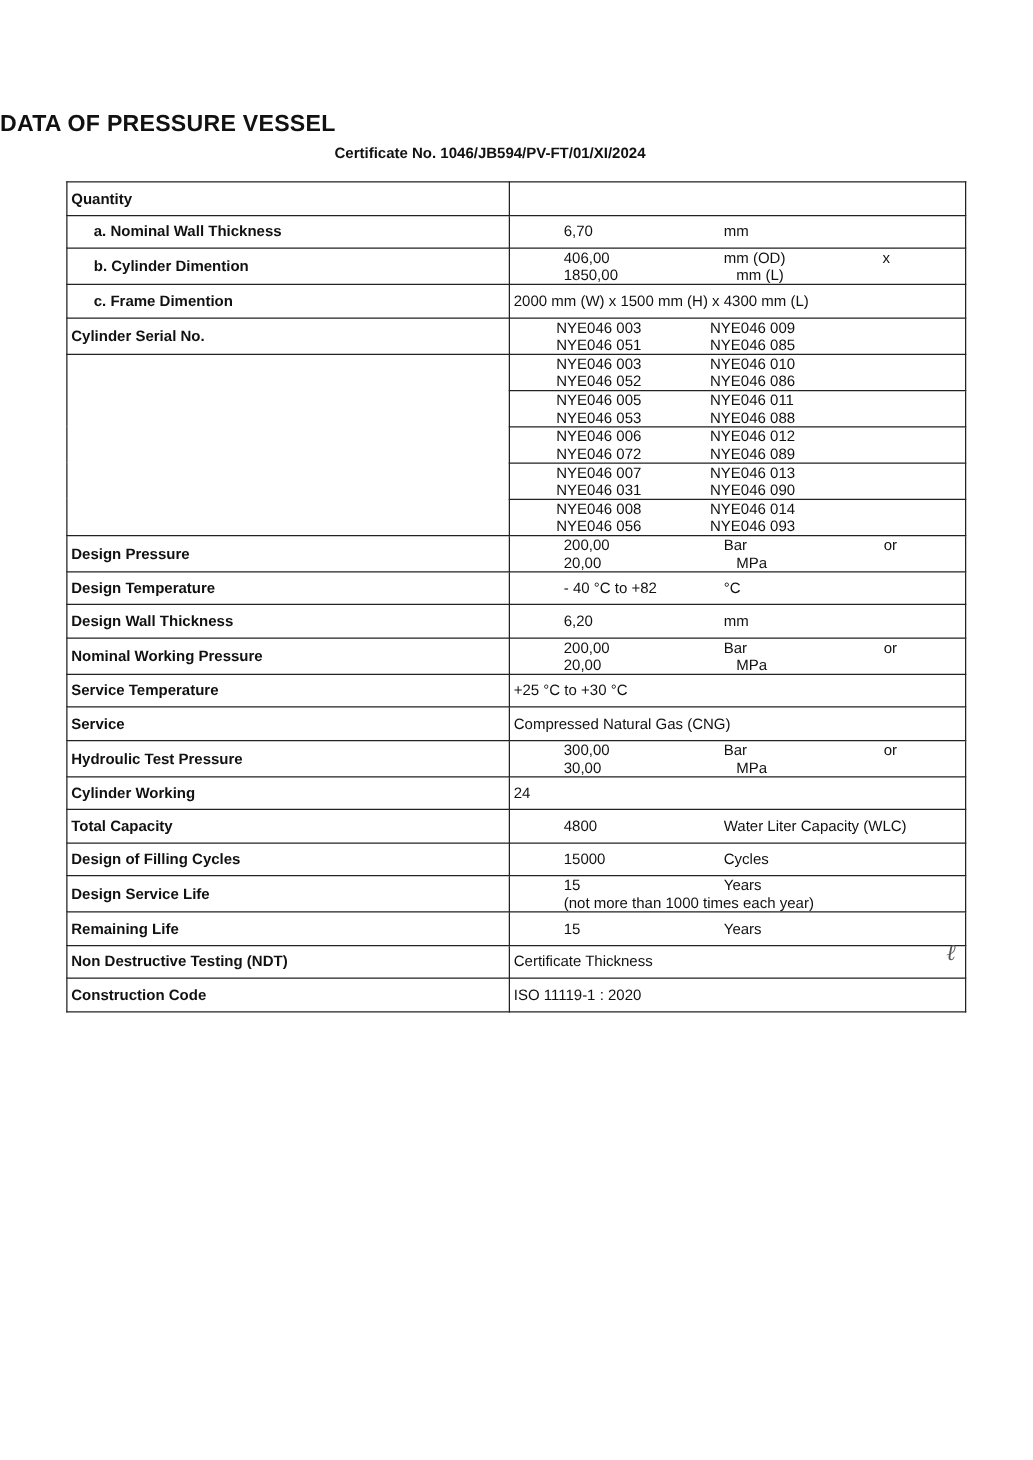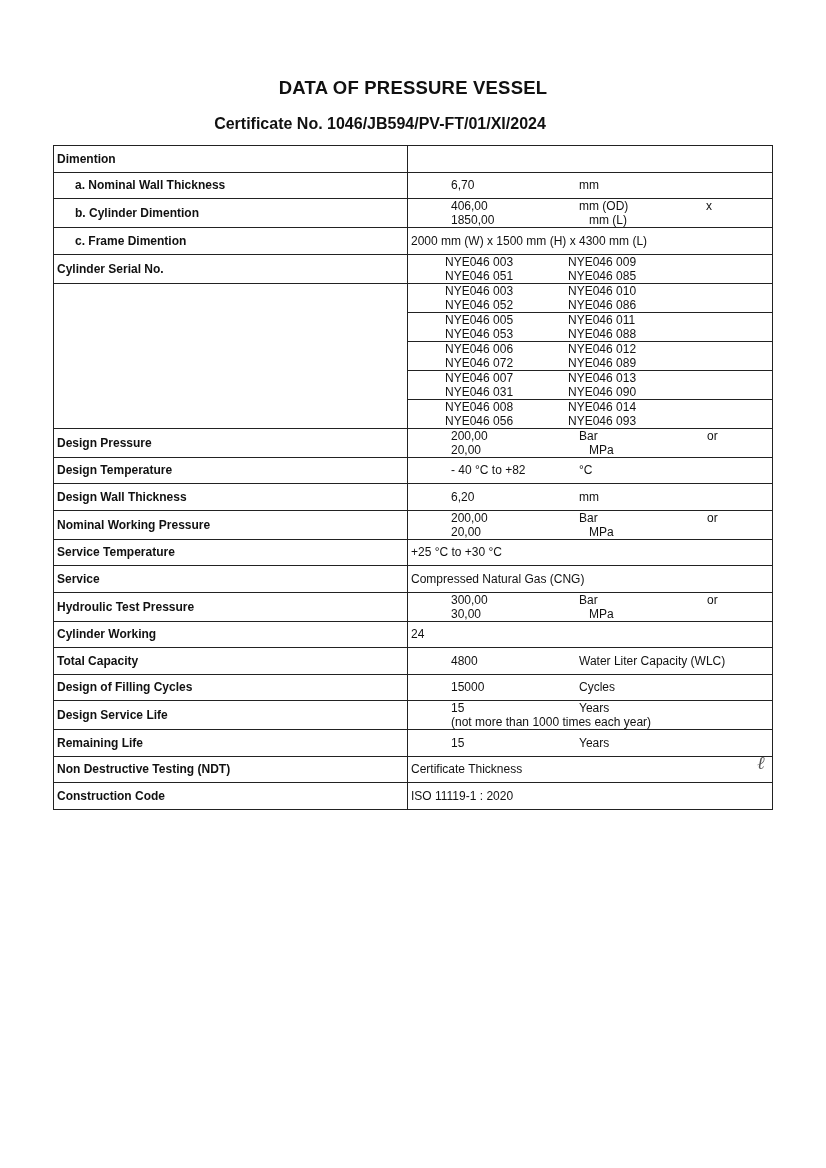--- a/index.html
+++ b/index.html
@@ -1,38 +1,38 @@
 <!DOCTYPE html>
 <html><head>
 <meta charset="utf-8">
 <style>
   html, body { margin:0; padding:0; background:#fff; }
   body { width:826px; height:1168px; position:relative; font-family:"Liberation Sans", sans-serif; color:#111; }
-  .title { position:absolute; top:77px; left:0; width:826px; text-align:center; font-size:18.5px; font-weight:bold; letter-spacing:0.2px; }
-  .subtitle { position:absolute; top:115px; left:4px; width:752px; text-align:center; font-size:16px; font-weight:bold; }
+  .title { position:absolute; top:88px; left:0; width:826px; font-size:18.5px; font-weight:bold; letter-spacing:0.2px; }
+  .subtitle { position:absolute; top:115px; left:16px; width:752px; text-align:center; font-size:12px; font-weight:bold; }
   table.data { position:absolute; top:145px; left:53px; width:720px; border-collapse:collapse; font-size:12px; }
   table.data td { border:1px solid #222; height:25.5px; padding:0 3px; vertical-align:middle; }
   td.lbl { width:329px; font-weight:bold; }
   td.lbl.sub { padding-left:21px; }
   td.val { position:relative; }
   .c { display:inline-block;margin-left:40px; }
   .w1 { width:88px; }
   .sw { display:inline-block; width:89px;margin-left:34px; }
   .mark { position:absolute; left:757px; top:752px; font-family:"DejaVu Serif", serif; font-size:18px; color:#555; font-style:italic; }
 </style>
 </head>
 <body>
 
 <div class="title">DATA OF PRESSURE VESSEL</div>
 <div class="subtitle">Certificate No. 1046/JB594/PV-FT/01/XI/2024</div>
 
 <table class="data">
   <tbody>
       <tr>
-    <td class="lbl">Dimention</td>
+    <td class="lbl">Quantity</td>
     <td class="val"></td>
   </tr>
   <tr>
     <td class="lbl sub">a.  Nominal Wall Thickness</td>
     <td class="val"><span class="c w1">6,70</span><span class="c">mm</span></td>
   </tr>
   <tr>
     <td class="lbl sub">b.  Cylinder Dimention</td>
     <td class="val"><span class="c w1">406,00</span><span class="c" style="width:87px">mm (OD)</span><span class="c" style="width:40px">x</span><span class="c" style="width:98px">1850,00</span><span class="c">mm (L)</span></td>
   </tr>

